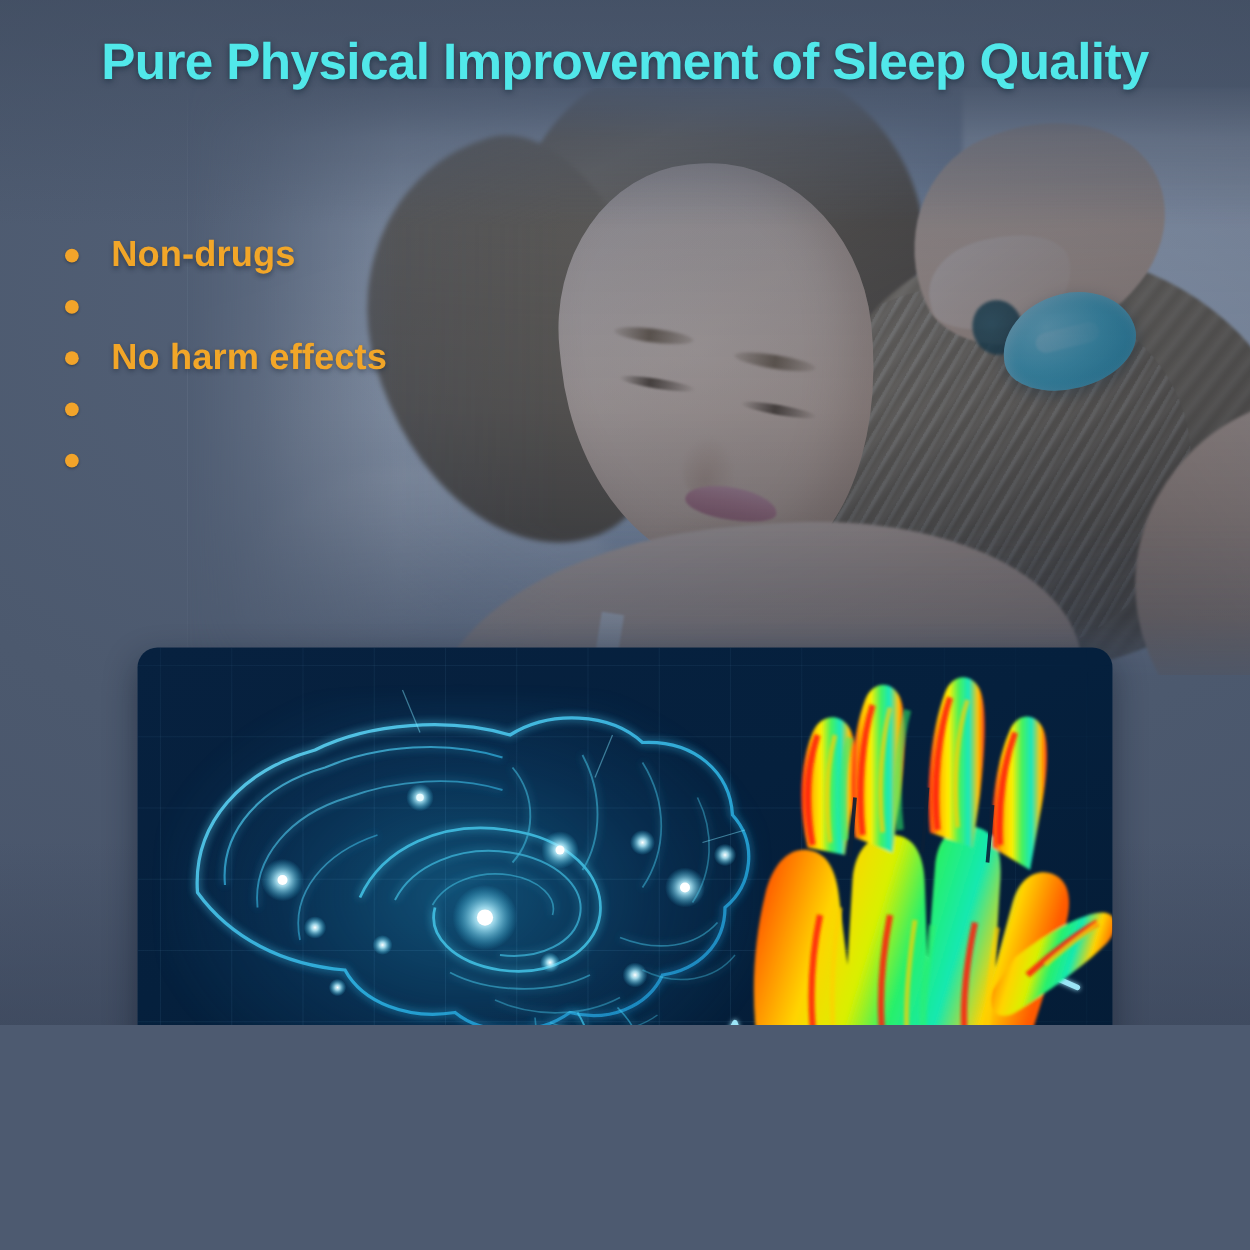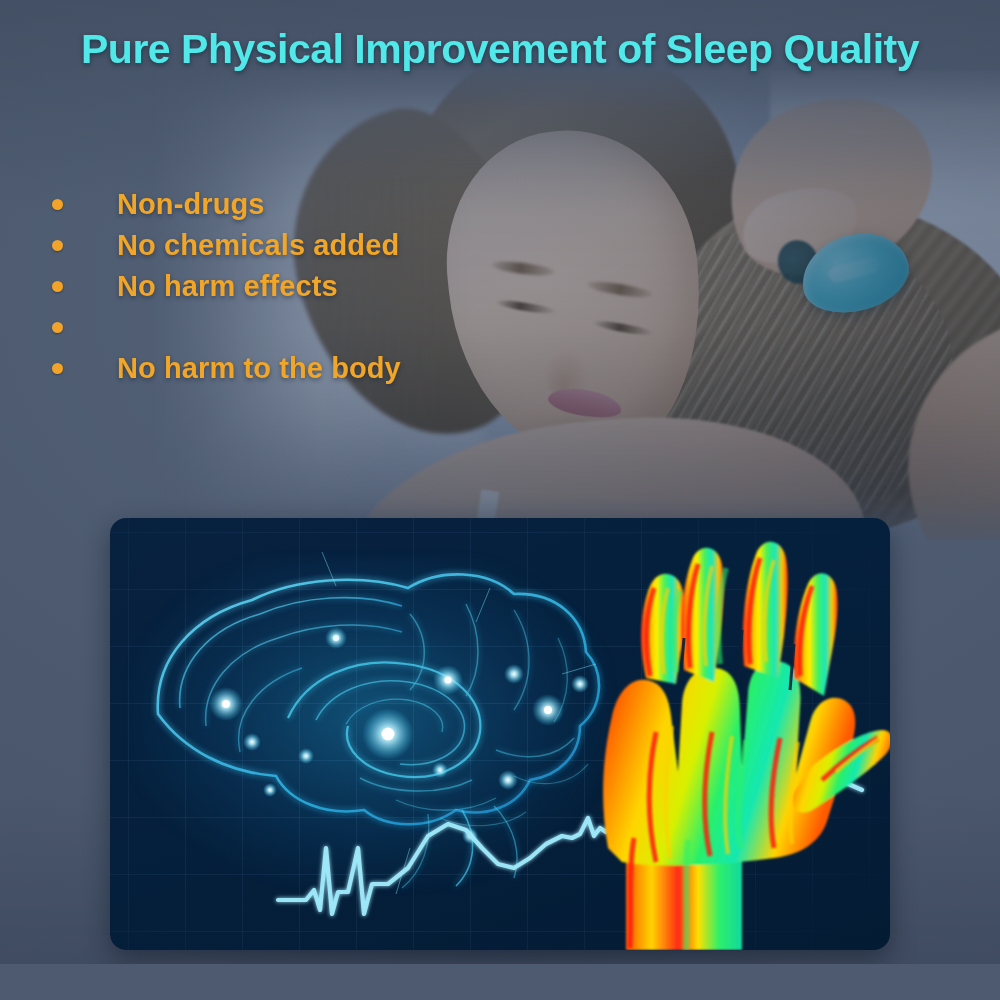--- a/index.html
+++ b/index.html
@@ -4,21 +4,21 @@
 <title>Pure Physical Improvement of Sleep Quality</title>
 <style>
   html, body {
     margin: 0;
     padding: 0;
     background: #4d5a70;
   }
   .page {
     position: relative;
     width: 1000px;
-    height: 964px;
+    height: 820px;
     overflow: hidden;
     background: #4f5c71;
     font-family: "Liberation Sans", sans-serif;
     -webkit-font-smoothing: antialiased;
   }
 
   
   .bg-base {
     position: absolute;
     inset: 0;
@@ -284,21 +284,20 @@
     left: 52px;
     top: 184px;
     margin: 0;
     padding: 0;
     list-style: none;
   }
   .bullet-row {
     display: flex;
     align-items: center;
     height: 41px;
-    gap: 28px;
   }
   .bullet-dot {
     width: 11px;
     height: 11px;
     border-radius: 50%;
     background: #f2a42a;
     flex: 0 0 auto;
     box-shadow: 0 1px 2px rgba(20,30,45,0.45);
   }
   .bullet-label {
@@ -399,32 +398,30 @@
 
   <div class="headline">Pure Physical Improvement of Sleep Quality</div>
 
   <ul class="bullets">
     <li class="bullet-row">
       <span class="bullet-dot"></span>
       <span class="bullet-label">Non-drugs</span>
     </li>
     <li class="bullet-row">
       <span class="bullet-dot"></span>
-      <span class="bullet-label">No chemicals added</span>
     </li>
     <li class="bullet-row">
       <span class="bullet-dot"></span>
       <span class="bullet-label">No harm effects</span>
     </li>
     <li class="bullet-row">
       <span class="bullet-dot"></span>
     </li>
     <li class="bullet-row">
       <span class="bullet-dot"></span>
-      <span class="bullet-label">No harm to the body</span>
     </li>
   </ul>
 
   <div class="panel-shadow"></div>
 
   <div class="viz-panel">
     <div class="viz-grid"></div>
     <div class="viz-glow"></div>
 
     <svg class="viz-svg" viewBox="0 0 780 432" preserveAspectRatio="none">

